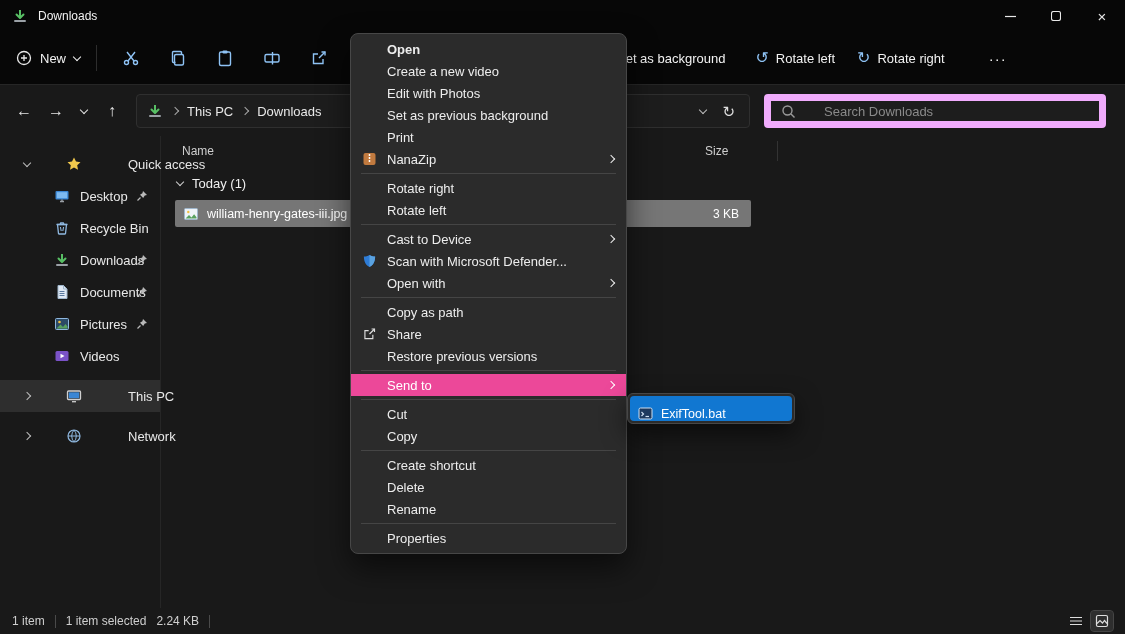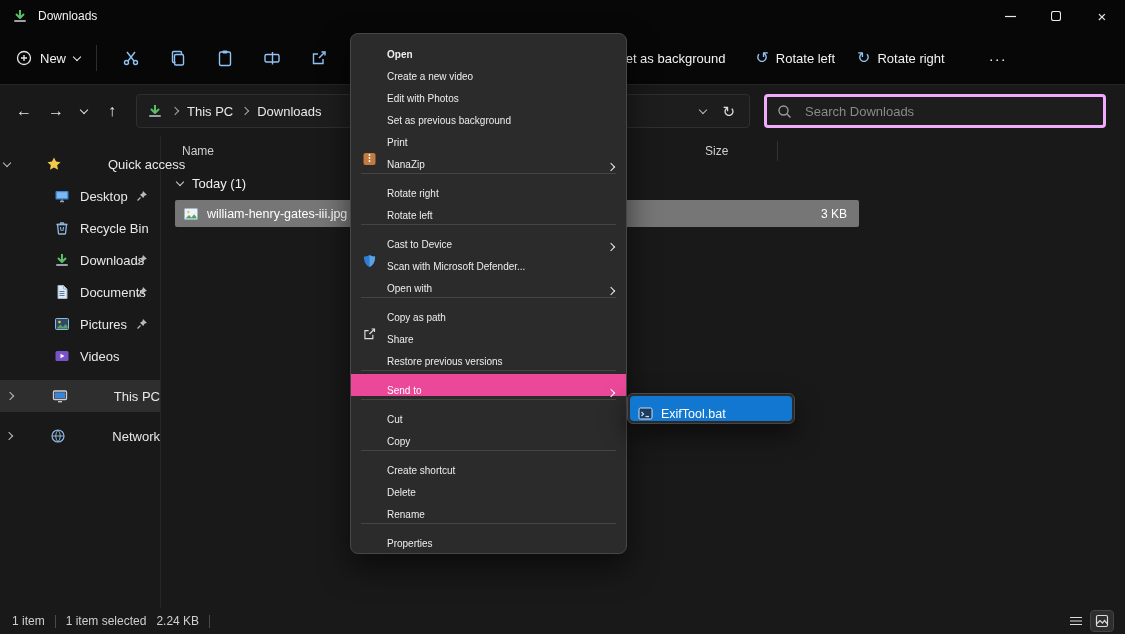--- a/index.html
+++ b/index.html
@@ -24,52 +24,52 @@
   .tb-more{font-size:15px;letter-spacing:1px;color:#f2f2f2;}
 
   
   .addressbar{position:absolute;top:86px;left:0;width:1125px;height:50px;display:flex;align-items:center;padding-left:8px;box-sizing:border-box;}
   .nav-btn{width:32px;height:34px;display:flex;align-items:center;justify-content:center;color:#e4e4e4;font-size:16px;}
   .nav-btn.small{width:24px;}
   .addr-box{margin-left:8px;width:614px;height:34px;background:#1d1d1d;border:1px solid #2f2f2f;border-radius:4px;display:flex;align-items:center;padding:0 10px;gap:9px;box-sizing:border-box;}
   .crumb{font-size:13px;color:#e8e8e8;white-space:nowrap;}
   .addr-right{margin-left:auto;display:flex;align-items:center;gap:16px;padding-right:4px;}
   .refresh-glyph{font-size:15px;color:#dcdcdc;line-height:1;}
-  .searchbox{margin-left:14px;width:342px;height:34px;background:#1d1d1d;border:3px solid #f0abfc;border-radius:4px;display:flex;align-items:center;padding:0 10px;gap:11px;box-sizing:border-box;}
+  .searchbox{margin-left:14px;width:342px;height:34px;background:#1d1d1d;border:7px solid #f0abfc;border-radius:4px;display:flex;align-items:center;padding:0 10px;gap:26px;box-sizing:border-box;}
   .search-input{flex:1;background:transparent;border:none;outline:none;color:#ddd;font-family:"Liberation Sans",sans-serif;font-size:13px;}
   .search-input::placeholder{color:#8a8a8a;}
 
   
   .sidebar{position:absolute;top:136px;left:0;width:160px;bottom:26px;padding-top:12px;box-sizing:border-box;}
   .v-divider{position:absolute;top:136px;bottom:26px;left:160px;width:1px;background:#262626;}
   .side-item{height:32px;display:flex;align-items:center;font-size:13px;color:#e8e8e8;position:relative;}
-  .side-item.top{padding-left:4px;gap:36px;}
+  .side-item.top{padding-left:24px;gap:36px;}
   .side-item.child{padding-left:54px;}
   .side-item.selected{background:#2e2e2e;}
   .chevwrap{width:22px;display:flex;justify-content:center;align-items:center;color:#bdbdbd;}
   .side-icon{width:16px;height:16px;margin-right:10px;display:inline-flex;flex:0 0 auto;}
   .side-label{white-space:nowrap;}
   .pin{position:absolute;right:12px;top:10px;}
   .side-gap{height:8px;}
 
   
   .filearea{position:absolute;top:136px;left:161px;right:0;bottom:26px;}
   .col-header{position:relative;height:30px;display:flex;align-items:center;color:#cfcfcf;font-size:12px;}
   .col-name{margin-left:21px;}
   .col-size{position:absolute;left:544px;}
   .col-sep{position:absolute;left:616px;top:5px;width:1px;height:20px;background:#333;}
   .group-row{display:flex;align-items:center;gap:9px;margin:10px 0 0 16px;font-size:13px;color:#f0f0f0;}
   .group-chev{color:#cfcfcf;}
-  .file-row{position:relative;margin:9px 0 0 14px;width:684px;height:27px;background:#767676;display:flex;align-items:center;padding-left:8px;gap:8px;border-radius:2px;box-sizing:border-box;}
+  .file-row{position:relative;margin:9px 0 0 14px;width:576px;height:27px;background:#767676;display:flex;align-items:center;padding-left:8px;gap:8px;border-radius:2px;box-sizing:border-box;}
   .file-name{font-size:12.5px;color:#fff;white-space:nowrap;}
   .file-size{position:absolute;right:12px;font-size:12px;color:#fff;}
 
   
   .context-menu{position:absolute;left:350px;top:33px;width:277px;background:#2b2b2b;border:1px solid #474747;border-radius:8px;box-shadow:0 14px 30px rgba(0,0,0,.55);padding:4px 0;z-index:20;box-sizing:border-box;}
-  .menu-item{height:22px;display:flex;align-items:flex-end;padding:0 10px 0 36px;font-size:10px;color:#ededed;position:relative;}
+  .menu-item{height:22px;display:flex;align-items:center;padding:0 10px 0 36px;font-size:13px;color:#ededed;position:relative;}
   .menu-item.default{font-weight:bold;}
   .menu-item.highlight{background:#ec4899;color:#fff;}
   .mi-icon{position:absolute;left:11px;top:50%;transform:translateY(-50%);display:flex;}
   .mi-arrow{margin-left:auto;display:flex;align-items:center;padding-right:2px;color:inherit;}
   .menu-sep{height:1px;background:#454545;margin:3px 10px;}
 
   
   .submenu{position:absolute;left:627px;top:393px;width:168px;height:31px;background:#2b2b2b;border:1px solid #474747;border-radius:6px;box-shadow:0 10px 24px rgba(0,0,0,.55);padding:2px;z-index:21;box-sizing:border-box;}
   .submenu-item{height:100%;background:#1177d1;border-radius:4px;display:flex;align-items:flex-end;gap:8px;padding:0 8px;color:#fff;font-size:12.5px;box-sizing:border-box;}
 

